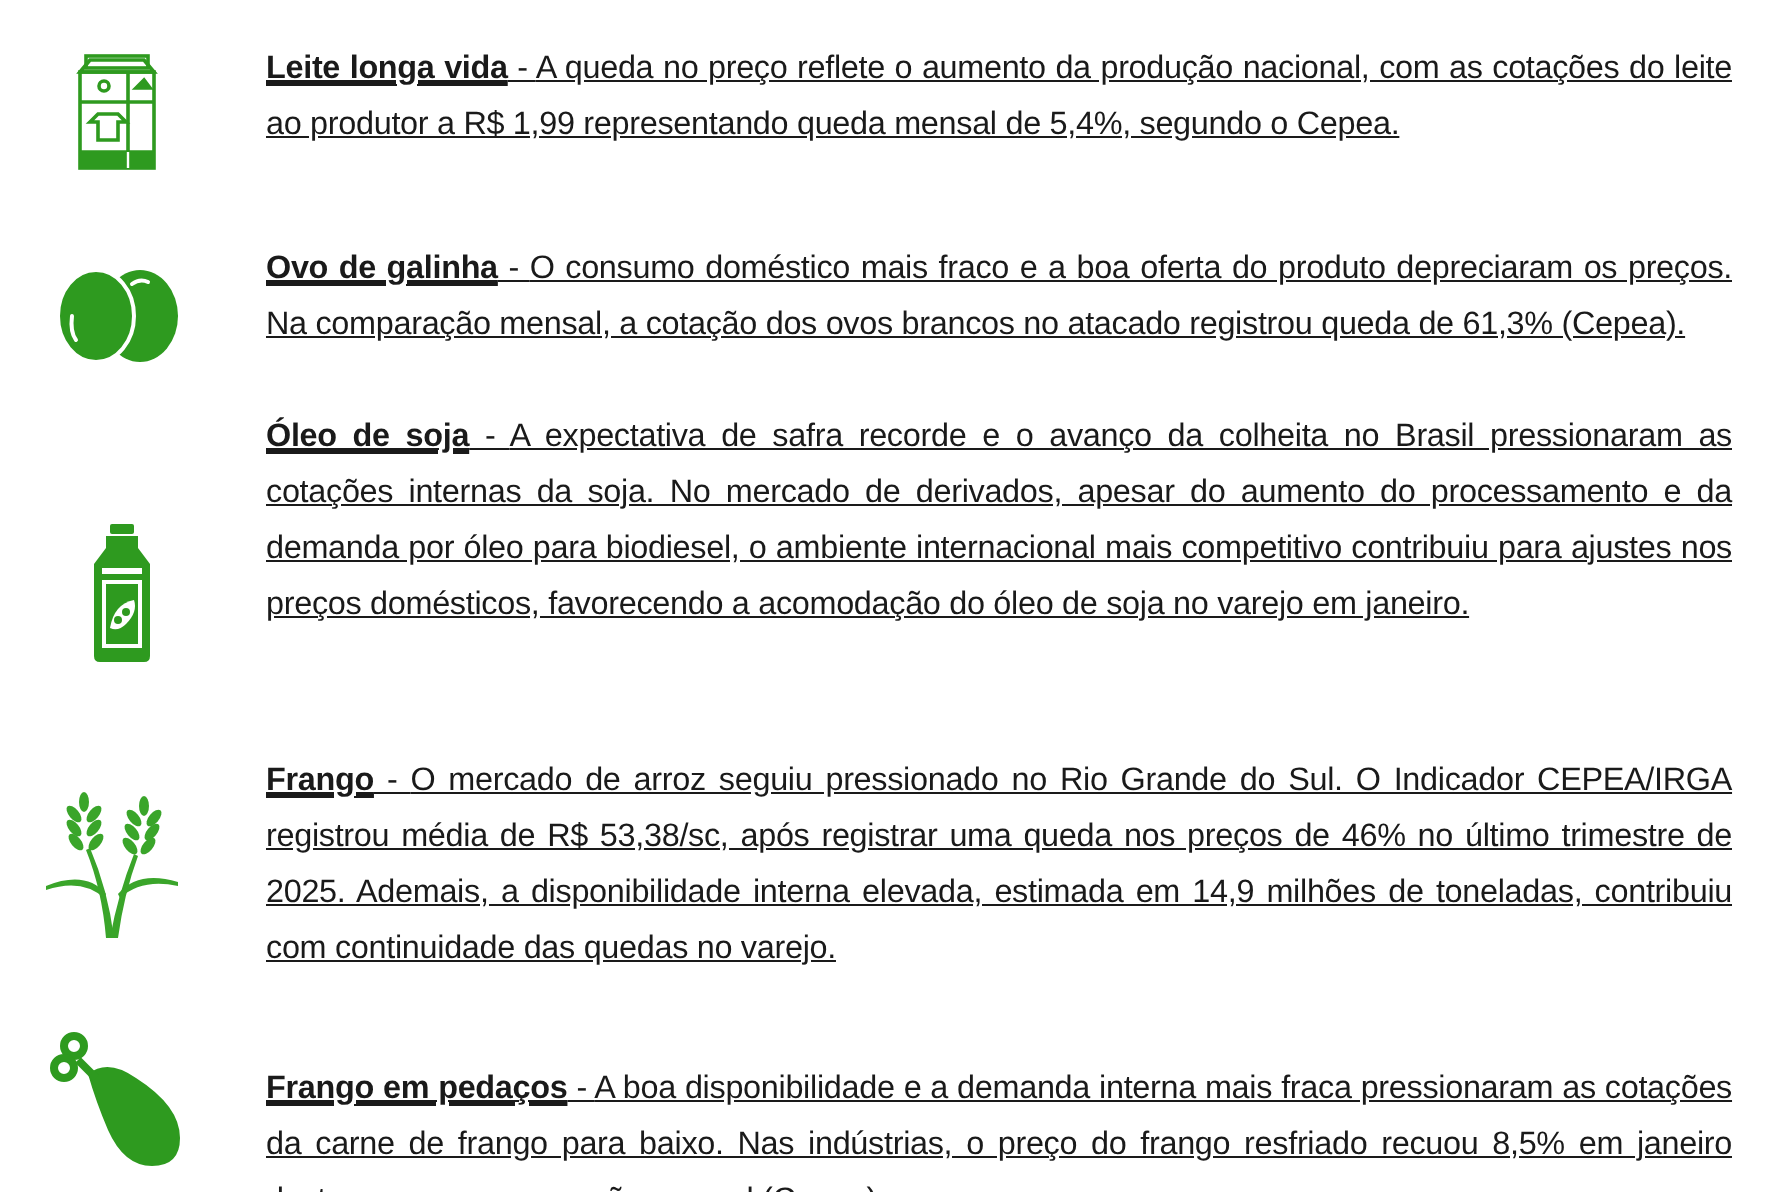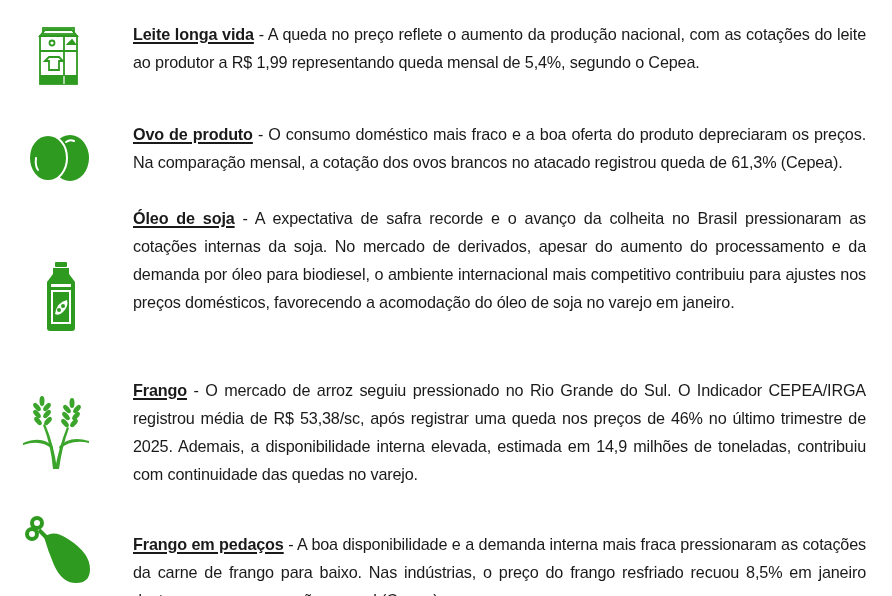--- a/index.html
+++ b/index.html
@@ -1,21 +1,21 @@
 <!DOCTYPE html>
 <html><head>
 <meta charset="utf-8">
 <style>
   html, body { margin:0; padding:0; background:#ffffff; }
   body { width:892px; height:596px; position:relative; overflow:hidden;
          font-family:"Liberation Sans", "DejaVu Sans", sans-serif; color:#1a1a1a; }
   .item { position:absolute; left:0; width:892px; }
   .icon { position:absolute; display:block; }
   .text { position:absolute; left:133px; width:733px; font-size:16.2px; line-height:28px;
-          text-align:justify; letter-spacing:-0.15px; }
+          text-align:justify; letter-spacing:-0.15px;text-decoration:underline; }
   .title { font-weight:bold; text-decoration:underline; text-underline-offset:2px; text-decoration-thickness:1.5px; }
   .sep { }
 </style>
 </head>
 <body>
 
 <div class="item">
   <svg class="icon" style="left:37px;top:26px" width="42" height="60" viewBox="0 0 42 60">
     <g fill="none" stroke="#2e9a1f" stroke-width="1.8">
       <rect x="6" y="2" width="31" height="6"></rect>
@@ -37,21 +37,21 @@
 </div>
 
 <div class="item">
   <svg class="icon" style="left:26px;top:130px" width="66" height="52" viewBox="0 0 66 52">
     <ellipse cx="44" cy="28" rx="19" ry="23" fill="#2e9a1f"></ellipse>
     <ellipse cx="22" cy="28" rx="19" ry="23" fill="#2e9a1f" stroke="#ffffff" stroke-width="2"></ellipse>
     <path d="M10 28 Q9 36 12 40" stroke="#ffffff" stroke-width="2" fill="none" stroke-linecap="round"></path>
     <path d="M40 12 Q44 9 48 11" stroke="#ffffff" stroke-width="2" fill="none" stroke-linecap="round"></path>
   </svg>
   <div class="text" style="top:120px">
-    <span class="title">Ovo de produto</span><span class="sep"> - </span><span>O consumo doméstico mais fraco e a boa oferta do produto depreciaram os preços. Na comparação mensal, a cotação dos ovos brancos no atacado registrou queda de 61,3% (Cepea).</span>
+    <span class="title">Ovo de galinha</span><span class="sep"> - </span><span>O consumo doméstico mais fraco e a boa oferta do produto depreciaram os preços. Na comparação mensal, a cotação dos ovos brancos no atacado registrou queda de 61,3% (Cepea).</span>
   </div>
 </div>
 
 <div class="item">
   <svg class="icon" style="left:45px;top:262px" width="32" height="70" viewBox="0 0 32 70">
     <g fill="#2e9a1f">
       <rect x="10" y="0" width="12" height="5" rx="1"></rect>
       <path d="M8 6 L24 6 L24 12 L30 20 L30 66 Q30 69 27 69 L5 69 Q2 69 2 66 L2 20 L8 12 Z"></path>
     </g>
     <rect x="6" y="22" width="20" height="3" fill="#ffffff"></rect>

